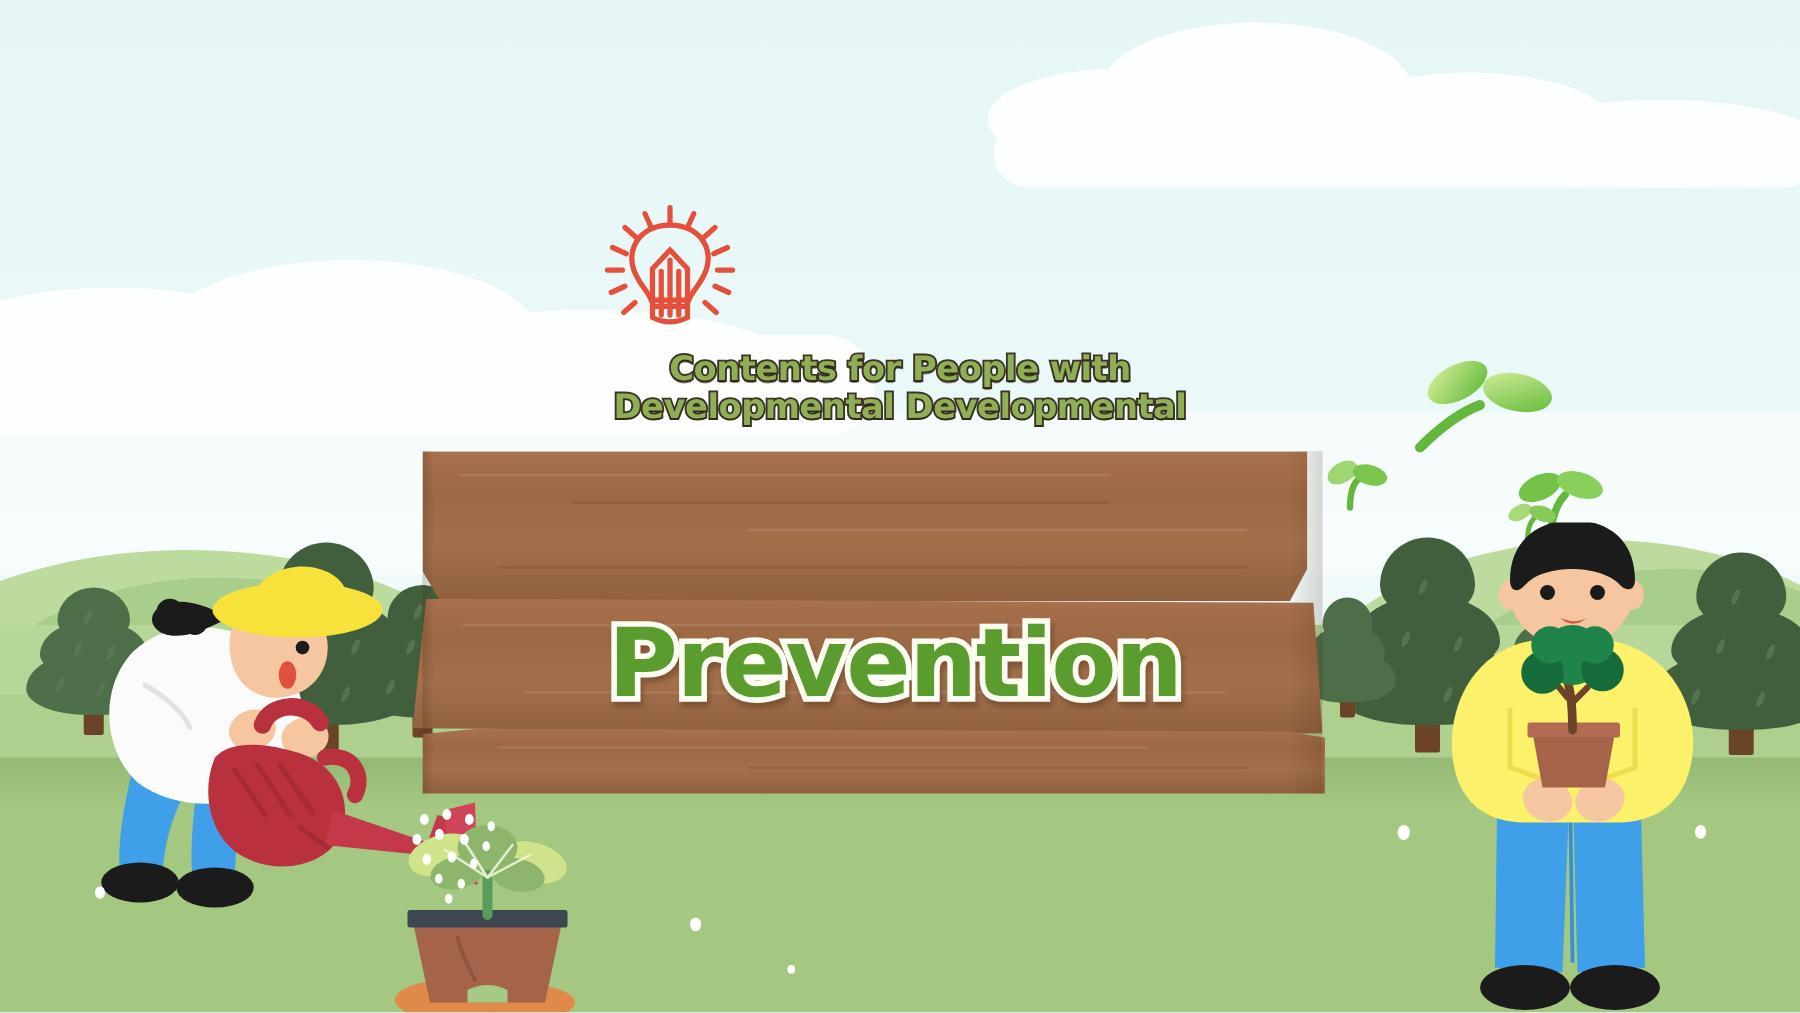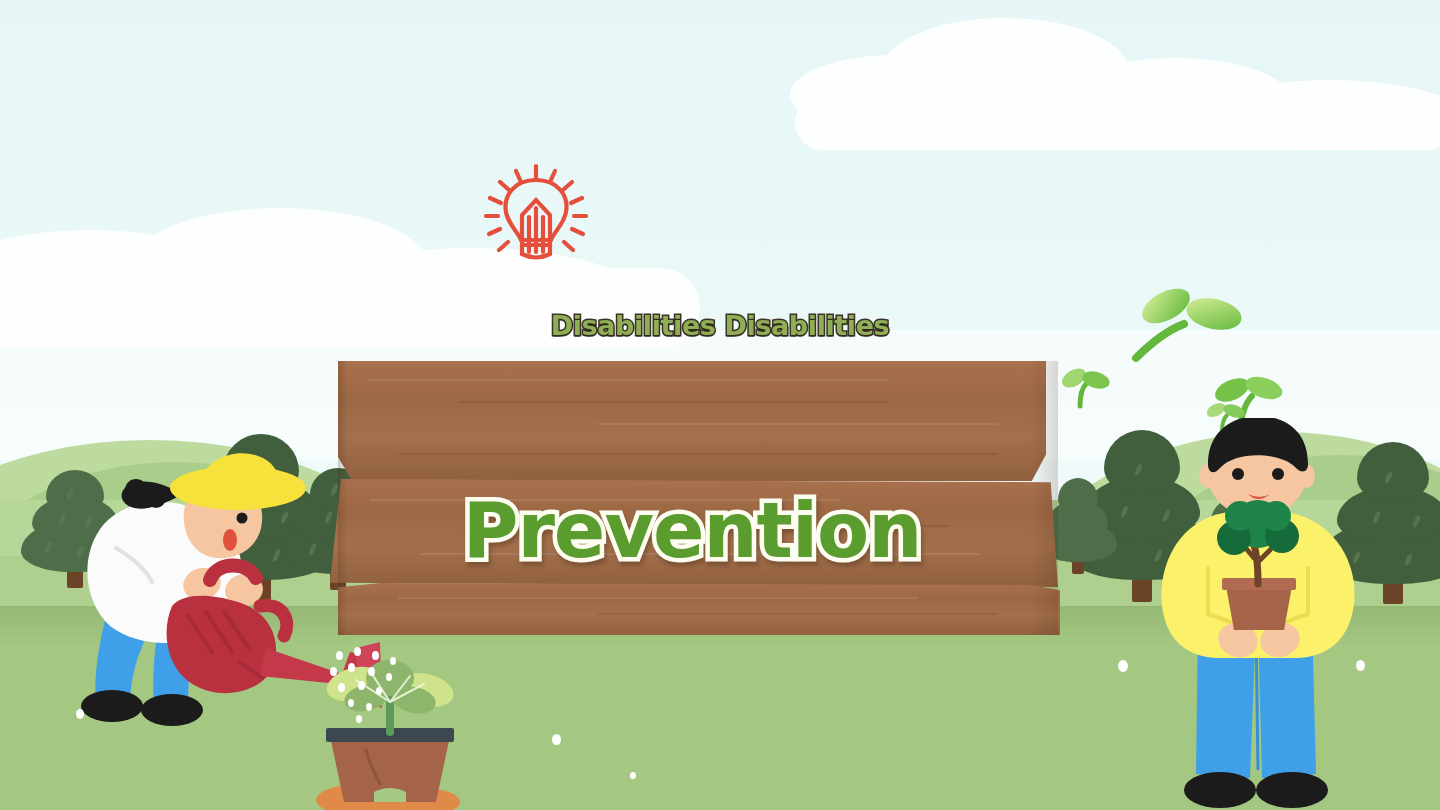--- a/index.html
+++ b/index.html
@@ -304,21 +304,22 @@
           <line x1="63" y1="57" x2="63" y2="92"></line>
           <line x1="42" y1="85" x2="70" y2="85"></line>
         </g>
       </svg>
     </span>
 
     <span style="display:inline-block; margin-left:12px;">
     </span>
   </div>
 
-  <div class="subtitle" style="left:0; top:311px;">Disabilities Disabilities</div>
+  <div class="subtitle" style="left:0; top:281px;">Contents for People with</div>
+  <div class="subtitle" style="left:0; top:311px;">Developmental Developmental</div>
 
   <div class="sign" style="left:0; top:0; width:1440px; height:810px;">
 
     <div class="plank" style="left:338px; top:361px; width:708px; height:120px;
                 clip-path: polygon(0 0, 100% 0, 100% 78%, 98% 100%, 2% 100%, 0 80%);">
       <div class="grain" style="left:30px; top:18px; width:520px;"></div>
       <div class="grain dark" style="left:120px; top:40px; width:430px;"></div>
       <div class="grain" style="left:260px; top:62px; width:400px;"></div>
       <div class="grain dark" style="left:60px; top:92px; width:600px;"></div>
     </div>
@@ -333,21 +334,21 @@
     <div class="plank" style="left:338px; top:583px; width:722px; height:52px;
                 clip-path: polygon(0 8%, 6% 0, 96% 4%, 100% 14%, 100% 100%, 0 100%);">
       <div class="grain" style="left:60px; top:14px; width:520px;"></div>
       <div class="grain dark" style="left:260px; top:30px; width:400px;"></div>
     </div>
 
     <div class="shape" style="left:338px; top:361px; width:10px; height:274px; background:linear-gradient(90deg, rgba(70,40,20,.22), rgba(70,40,20,0));"></div>
     <div class="shape" style="left:1030px; top:361px; width:28px; height:274px; background:linear-gradient(270deg, rgba(70,40,20,.18), rgba(70,40,20,0));"></div>
   </div>
 
-  <div class="title" style="left:322px; top:490px;">Prevention</div>
+  <div class="title" style="left:346px; top:490px;">Prevention</div>
 
   <div class="sprout" style="left:1128px; top:278px; width:120px; height:90px;">
     <svg viewBox="0 0 120 90" width="120" height="90">
       <defs>
         <linearGradient id="lg1" x1="0" y1="0" x2="1" y2="1">
           <stop offset="0%" stop-color="#d8ef9a"></stop>
             <stop offset="100%" stop-color="#5fb83a"></stop>
         </linearGradient>
       </defs>
       <path d="M8 80 C22 66 40 52 56 46" stroke="#63b73c" stroke-width="8" fill="none" stroke-linecap="round"></path>

